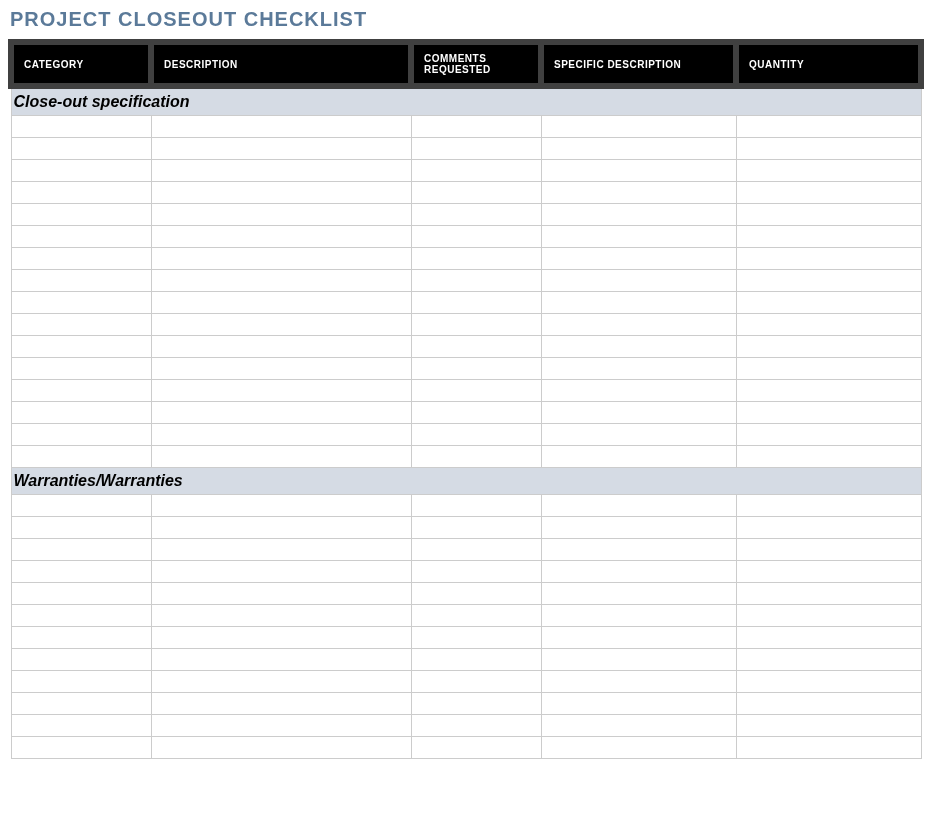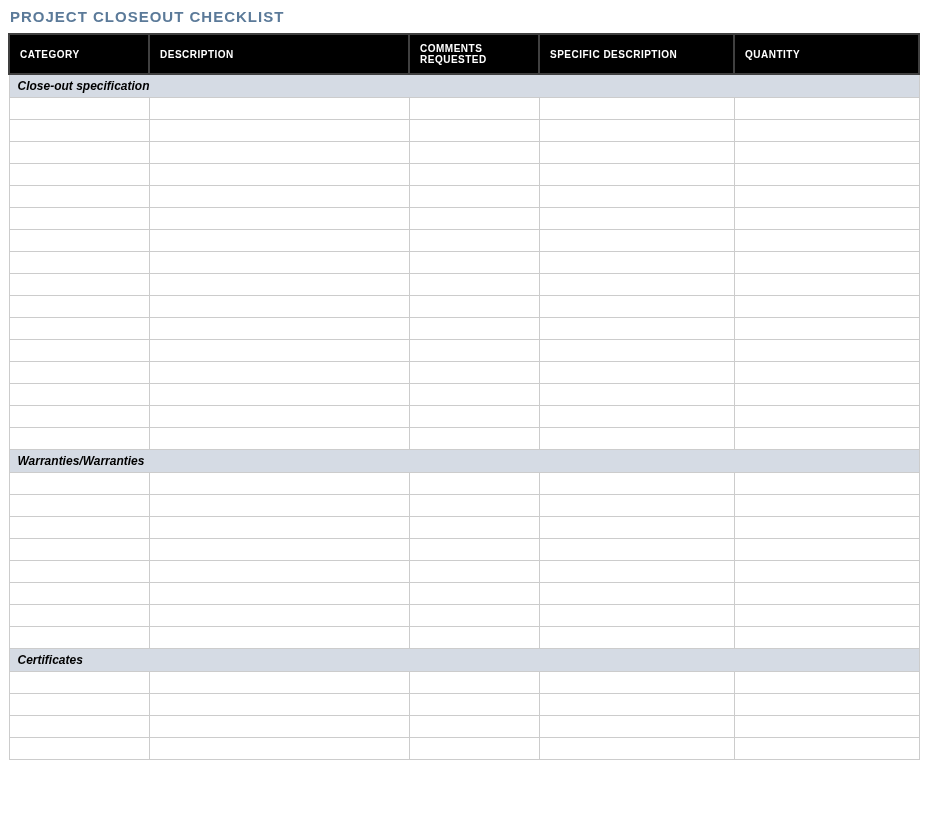--- a/index.html
+++ b/index.html
@@ -8,58 +8,58 @@
       padding: 0;
     }
     body {
       font-family: Arial, Helvetica, sans-serif;
       background: #ffffff;
       padding: 8px;
       width: 926px;
     }
     .title {
       color: #5b7a99;
-      font-size: 15px;
+      font-size: 20px;
       font-weight: bold;
       letter-spacing: 1px;
       margin-bottom: 8px;
       padding-left: 2px;
     }
     table {
       width: 100%;
       border-collapse: collapse;
       table-layout: fixed;
     }
     thead th {
       background: #000000;
       color: #ffffff;
       font-size: 10px;
       font-weight: bold;
       text-align: left;
       padding: 8px 10px;
-      border: 2px solid #404040;
+      border: 6px solid #404040;
       letter-spacing: 0.5px;
     }
     .col-category { width: 140px; }
     .col-description { width: 260px; }
     .col-quantity { width: 130px; }
     .col-requirement { width: 195px; }
     .col-comments { width: 185px; }
     td {
       border: 1px solid #cccccc;
       height: 22px;
       font-size: 10px;
       padding: 3px 8px;
     }
     .section-row td {
       background: #d5dbe4;
       font-style: italic;
       font-weight: bold;
-      font-size: 12px;
-      padding: 4px 8px;
+      font-size: 16px;
+      padding: 4px 2px;
       color: #000000;
     }
     .data-row td {
       background: #ffffff;
     }
   </style>
 </head>
 <body>
 
 <div class="title">PROJECT CLOSEOUT CHECKLIST</div>
@@ -249,23 +249,20 @@
         <td></td>
         <td></td>
       </tr>
       <tr class="data-row">
         <td></td>
         <td></td>
         <td></td>
         <td></td>
         <td></td>
       </tr>
-      <tr class="section-row">
-        <td colspan="5">Certificates</td>
-      </tr>
       <tr class="data-row">
         <td></td>
         <td></td>
         <td></td>
         <td></td>
         <td></td>
       </tr>
       <tr class="data-row">
         <td></td>
         <td></td>

